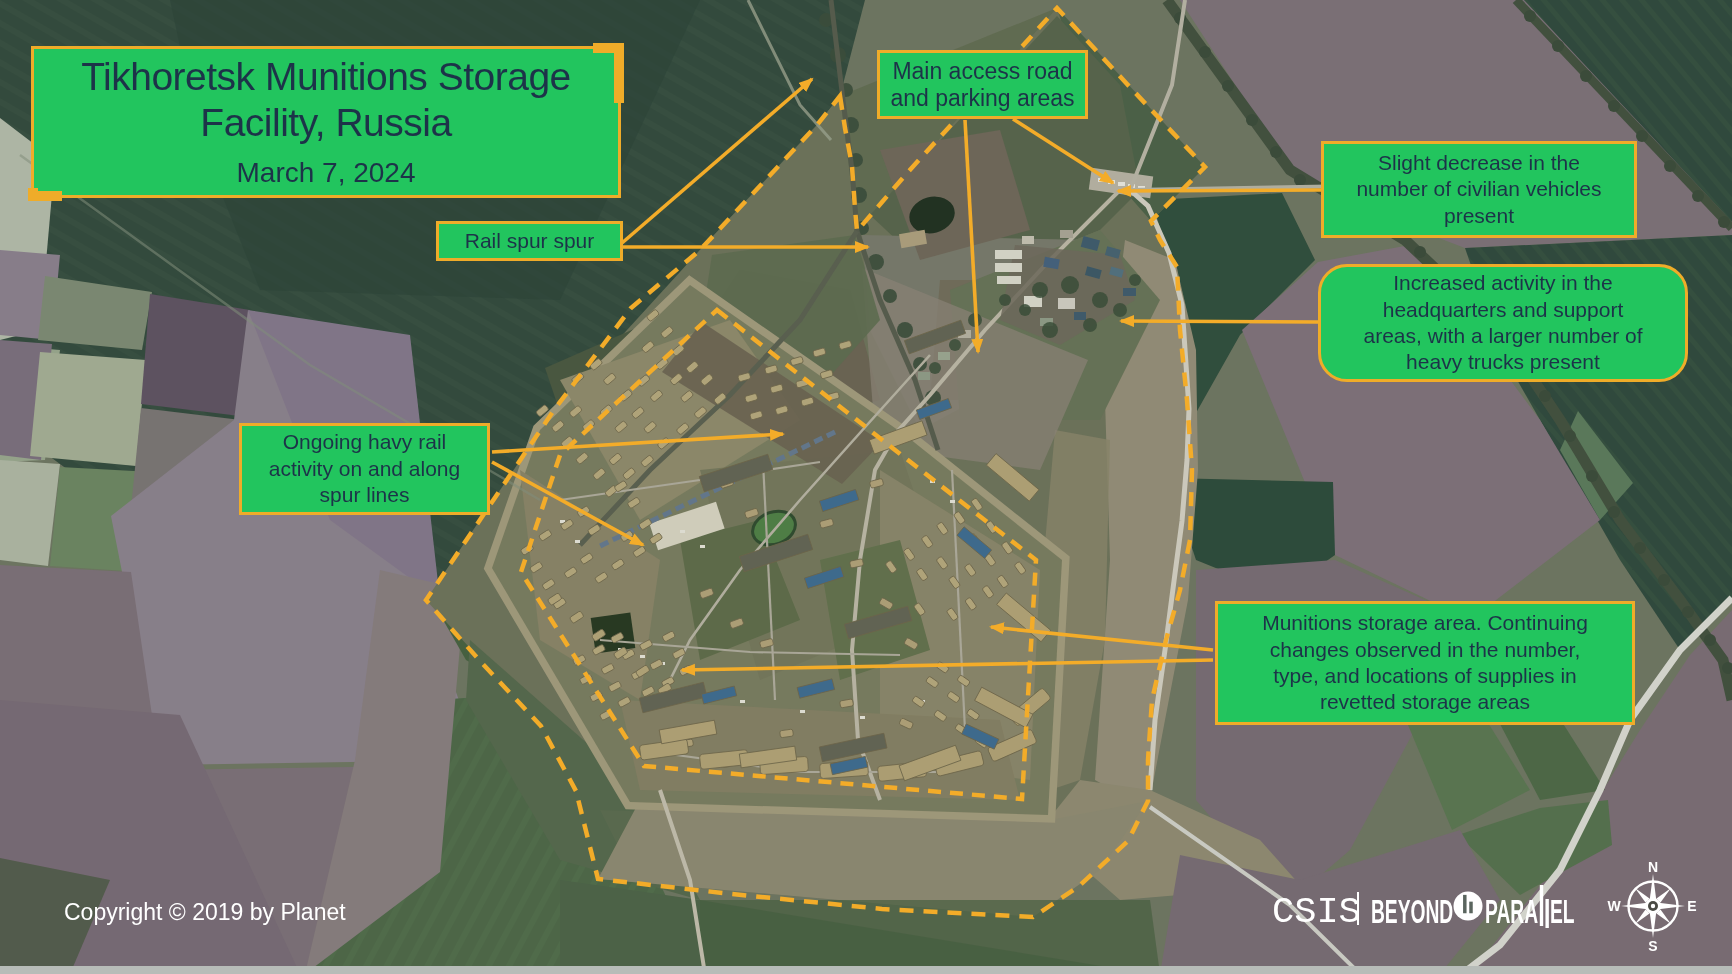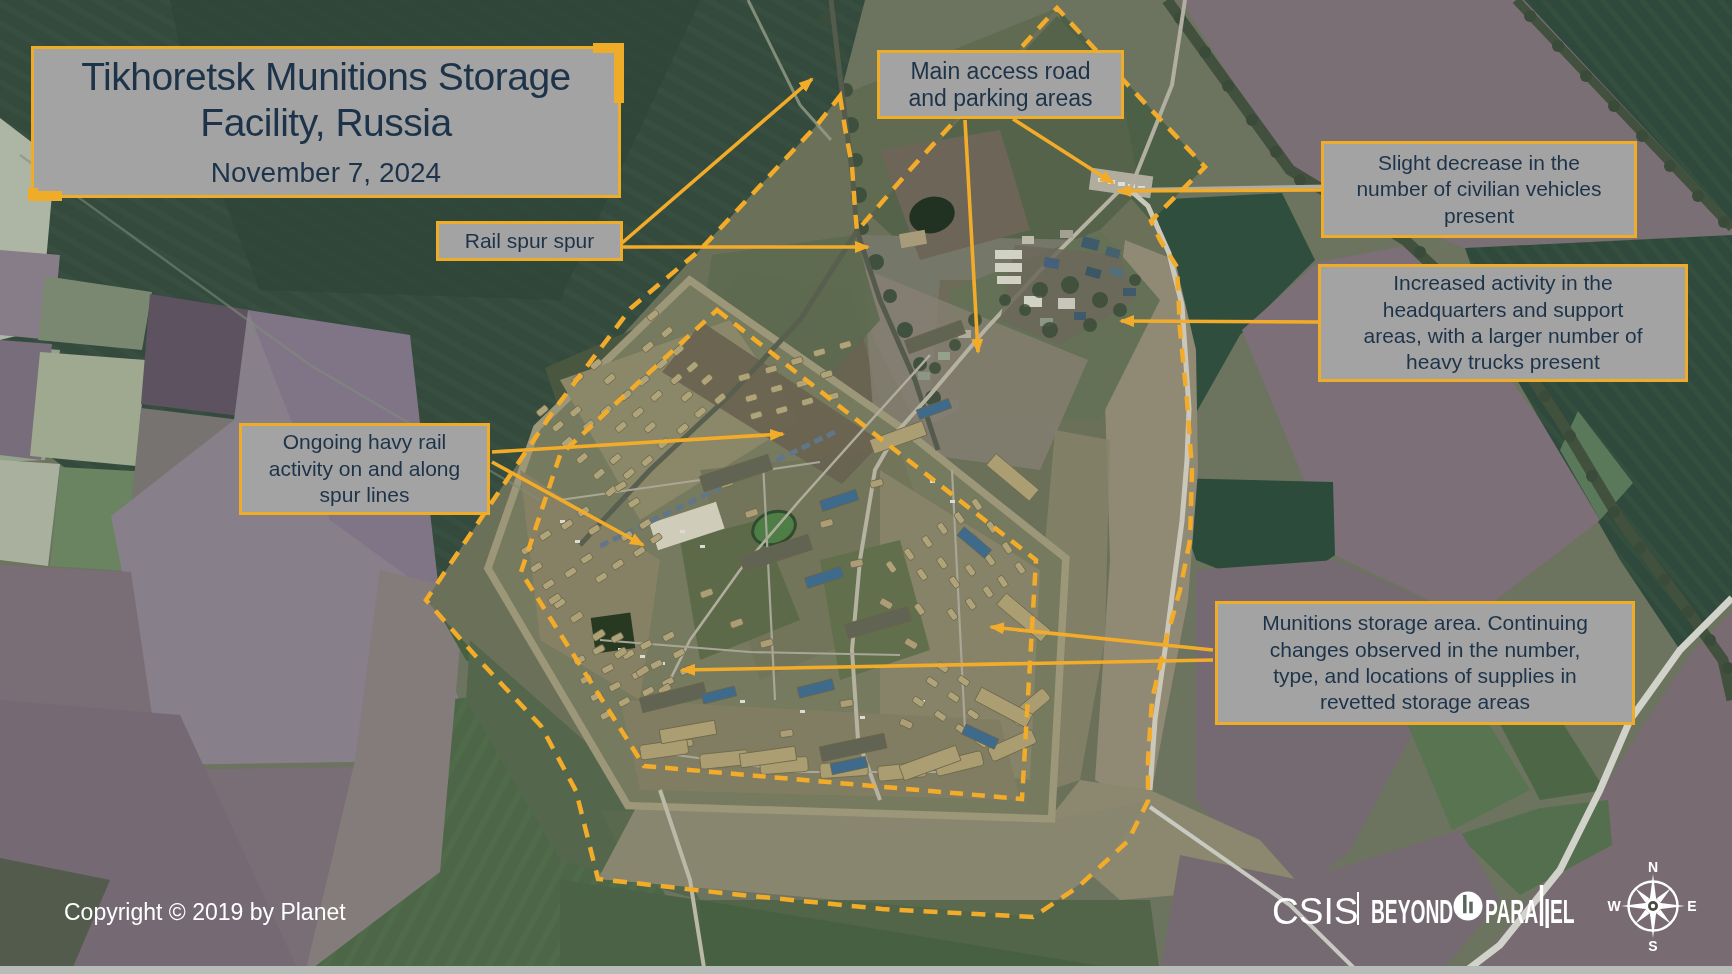--- a/index.html
+++ b/index.html
@@ -1,18 +1,18 @@
 <!DOCTYPE html>
 <html><head>
 <meta charset="utf-8">
 <style>
   html,body{margin:0;padding:0;background:#222;}
   .stage{position:relative;width:1732px;height:974px;overflow:hidden;font-family:"Liberation Sans",sans-serif;}
   .stage svg.bg{position:absolute;left:0;top:0;}
-  .box{position:absolute;background:#a3a3a3;border:3px solid #efac29;color:#1d3349;
+  .box{position:absolute;background:#22c55e;border:3px solid #efac29;color:#1d3349;
        display:flex;align-items:center;justify-content:center;text-align:center;
        font-size:21px;line-height:1.26;font-weight:400;box-sizing:border-box;}
   .wht{position:absolute;color:#fff;}
 </style>
 </head>
 <body>
 <div class="stage">
 
 <svg class="bg" width="1732" height="974" viewBox="0 0 1732 974">
   <defs>
@@ -540,43 +540,43 @@
     <line x1="492" y1="462" x2="643" y2="545" marker-end="url(#ah)"></line>
 
     <line x1="1213" y1="650" x2="991" y2="627" marker-end="url(#ah)"></line>
 
     <line x1="1213" y1="660" x2="682" y2="670" marker-end="url(#ah)"></line>
   </g>
 </svg>
 
 <div class="box" style="left:31px;top:46px;width:590px;height:152px;flex-direction:column;">
   <div style="font-size:39px;font-weight:400;line-height:1.2;letter-spacing:-0.5px;">Tikhoretsk Munitions Storage<br>Facility, Russia</div>
-  <div style="font-size:28px;margin-top:8px;">November 7, 2024</div>
+  <div style="font-size:28px;margin-top:8px;">March 7, 2024</div>
 </div>
 
 <div style="position:absolute;left:593px;top:43px;width:31px;height:10px;background:#efac29;"></div>
 <div style="position:absolute;left:614px;top:43px;width:10px;height:60px;background:#efac29;"></div>
 <div style="position:absolute;left:28px;top:188px;width:10px;height:13px;background:#efac29;"></div>
 <div style="position:absolute;left:28px;top:191px;width:34px;height:10px;background:#efac29;"></div>
 
-<div class="box" style="left:877px;top:50px;width:247px;height:69px;font-size:23px;line-height:1.15;">Main access road<br>and parking areas</div>
+<div class="box" style="left:877px;top:50px;width:211px;height:69px;font-size:23px;line-height:1.15;">Main access road<br>and parking areas</div>
 
 <div class="box" style="left:1321px;top:141px;width:316px;height:97px;">Slight decrease in the<br>number of civilian vehicles<br>present</div>
 
-<div class="box" style="left:1318px;top:264px;width:370px;height:118px;">Increased activity in the<br>headquarters and support<br>areas, with a larger number of<br>heavy trucks present</div>
+<div class="box" style="left:1318px;top:264px;width:370px;height:118px;border-radius:29px;">Increased activity in the<br>headquarters and support<br>areas, with a larger number of<br>heavy trucks present</div>
 
 <div class="box" style="left:436px;top:221px;width:187px;height:40px;">Rail spur spur</div>
 
 <div class="box" style="left:239px;top:423px;width:251px;height:92px;">Ongoing havy rail<br>activity on and along<br>spur lines</div>
 
 <div class="box" style="left:1215px;top:601px;width:420px;height:124px;text-align:center;">Munitions storage area. Continuing<br>changes observed in the number,<br>type, and locations of supplies in<br>revetted storage areas</div>
 
 <div class="wht" style="left:64px;top:899px;font-size:23px;">Copyright © 2019 by Planet</div>
 
-<div class="wht" style="left:1272px;top:891px;font-family:Liberation Sans, sans-serif;font-size:37px;">CSIS</div>
+<div class="wht" style="left:1272px;top:891px;font-family:Liberation Mono, monospace;font-size:37px;">CSIS</div>
 <div class="wht" style="left:1357px;top:892px;width:2px;height:33px;background:#fff;"></div>
 <div class="wht" style="left:1371px;top:892px;font-size:34px;font-weight:bold;transform:scaleX(0.565);transform-origin:left;">BEYOND</div>
 
 <svg class="wht" style="left:1453px;top:891px;" width="30" height="30" viewBox="0 0 31 31">
   <circle cx="15.5" cy="15.5" r="15" fill="#fff"></circle>
   <rect x="10.4" y="4" width="3.6" height="19" fill="#5a655e"></rect>
   <rect x="16.8" y="11" width="3.6" height="12" fill="#5a655e"></rect>
 </svg>
 <div class="wht" style="left:1485px;top:892px;width:170px;height:42px;font-size:34px;font-weight:bold;transform:scaleX(0.565);transform-origin:left;white-space:nowrap;">PARA<span style="display:inline-block;width:21px;"></span>EL<span style="position:absolute;left:97px;top:-7px;width:6px;height:41px;background:#fff;"></span><span style="position:absolute;left:107px;top:7px;width:6px;height:29px;background:#fff;"></span></div>
 

